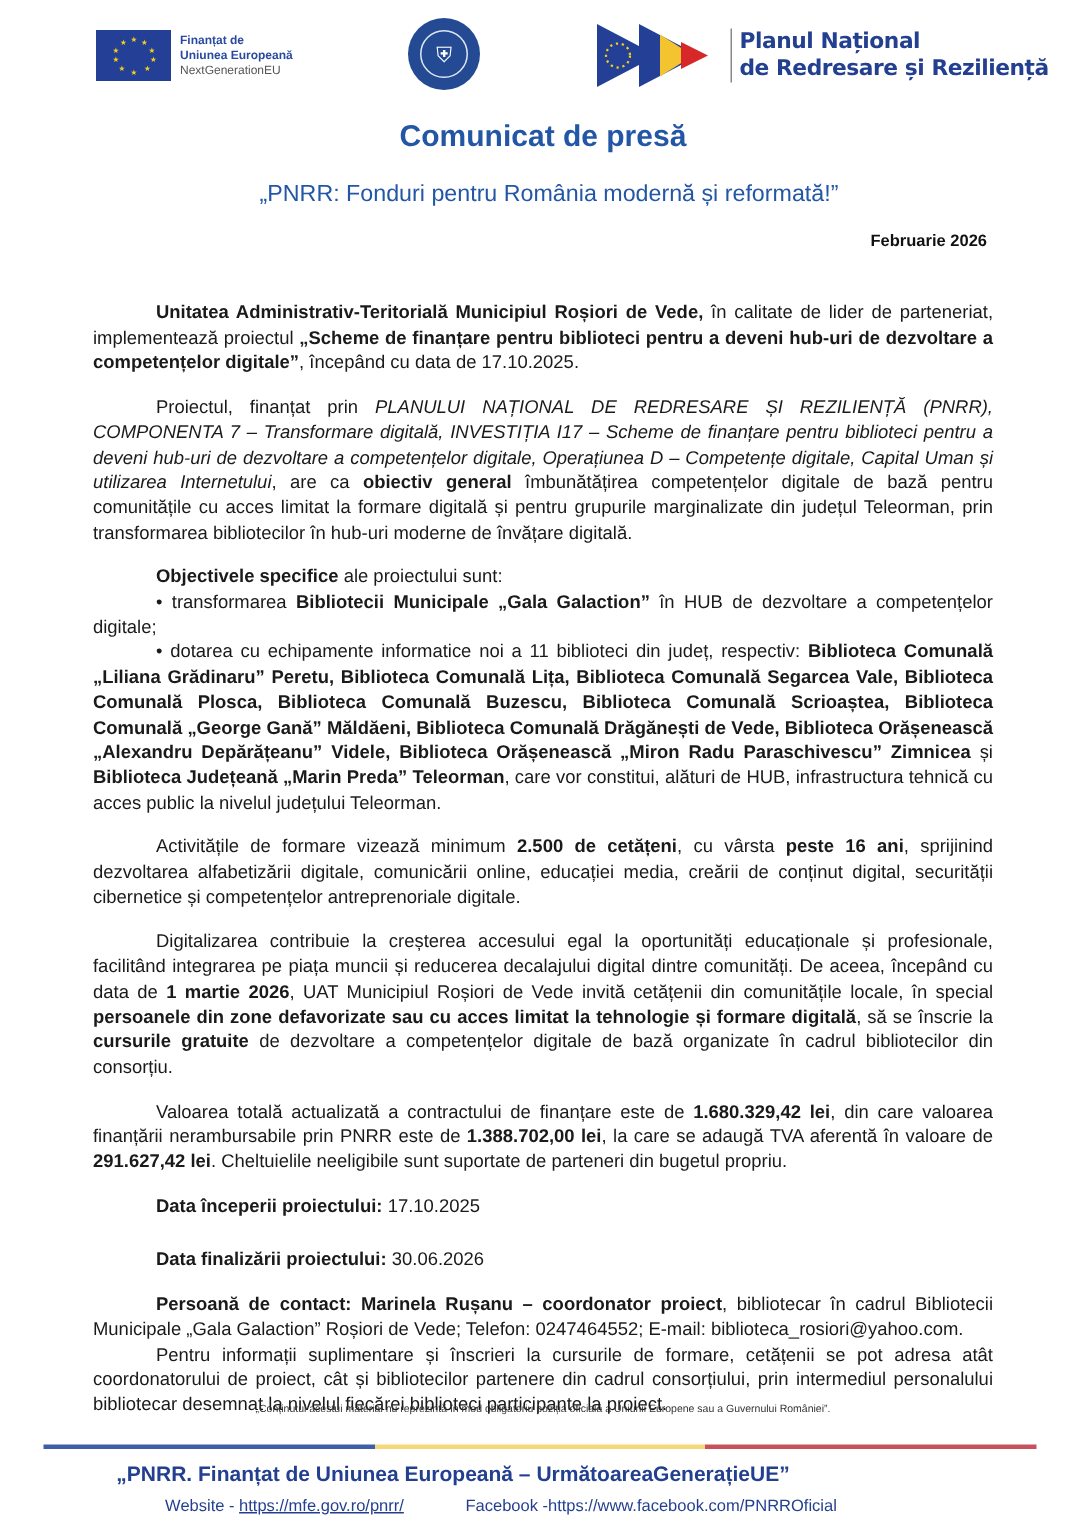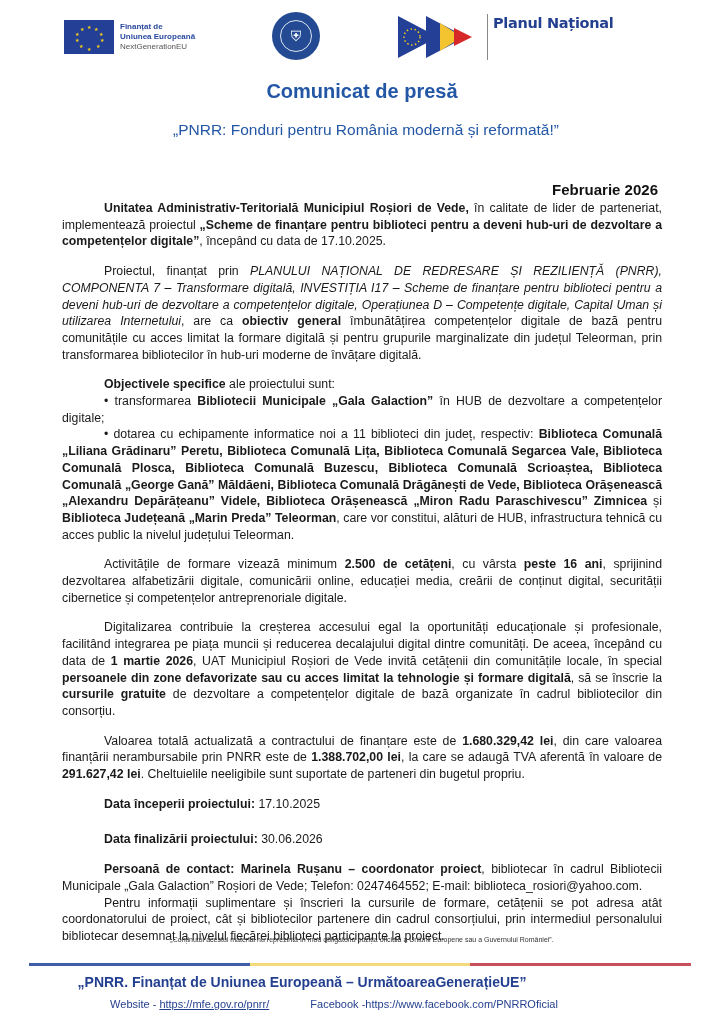--- a/index.html
+++ b/index.html
@@ -9,28 +9,28 @@
     .logo-eu { position: absolute; left: 64px; top: 20px; display: flex; align-items: center; }
     .eu-flag { width: 50px; height: 34px; background: #233f96; position: relative; }
     .eu-flag .star { position: absolute; color: #f7d117; font-size: 5px; line-height: 5px; }
     .eu-text { margin-left: 6px; font-size: 8px; line-height: 10px; color: #2a4aa0; font-family: "Liberation Sans", sans-serif; }
     .eu-text b { font-weight: bold; }
     .eu-text .ngeu { color: #555; font-weight: normal; }
 
     .gov-seal { position: absolute; left: 272px; top: 12px; width: 48px; height: 48px; border-radius: 50%; background: #234a92; display: flex; align-items: center; justify-content: center; }
     .gov-seal .inner { width: 30px; height: 30px; border-radius: 50%; border: 1.5px solid #dfe6f3; display: flex; align-items: center; justify-content: center; color: #fff; font-size: 14px; }
 
-    .logo-pnrr { position: absolute; left: 398px; top: 14px; display: flex; }
+    .logo-pnrr { position: absolute; left: 398px; top: 14px; display: flex; align-items: center; }
     .pnrr-flags { width: 86px; height: 46px; position: relative; }
     .pnrr-text { border-left: 1px solid #888; padding-left: 5px; margin-left: 3px; font-size: 14.5px; line-height: 18px; color: #233f8f; font-weight: bold; font-family: "DejaVu Sans", sans-serif; letter-spacing: -0.3px; }
 
     .title { position: absolute; left: 0; width: 724px; top: 80px; text-align: center; font-size: 20px; font-weight: bold; color: #2357a6; }
     .subtitle { position: absolute; left: 4px; width: 724px; top: 121px; text-align: center; font-size: 15.5px; color: #2357a6; }
 
-    .date { position: absolute; right: 66px; top: 181px; font-size: 15px; font-weight: bold; font-family: "Liberation Sans", sans-serif; }
+    .date { position: absolute; right: 66px; top: 155px; font-size: 11px; font-weight: bold; font-family: "Liberation Sans", sans-serif; }
 
     .body { position: absolute; left: 62px; width: 600px; top: 200px; font-size: 12.3px; line-height: 16.7px; font-family: "Liberation Sans", sans-serif; color: #1a1a1a; }
     .body p { margin: 0; text-align: justify; }
     .body .ind { text-indent: 42px; }
     .body .gap { height: 13px; }
     .body .bul { text-indent: 42px; }
 
     .disclaimer { position: absolute; left: 0; width: 724px; top: 936px; text-align: center; font-size: 7px; color: #333; }
     .tricolor { position: absolute; top: 963px; left: 29px; width: 662px; height: 3px; display: flex; }
     .tricolor div { flex: 1; }
@@ -69,20 +69,21 @@
 <div class="logo-pnrr">
   <svg class="pnrr-flags" viewBox="0 0 86 46">
     <polygon points="0,2 0,44 40,23" fill="#233f96"></polygon>
     <polygon points="28,2 28,44 68,23" fill="#233f96"></polygon>
     <polygon points="42,9 42,37 64,23" fill="#f4c430"></polygon>
     <polygon points="56,14 56,32 74,23" fill="#d62828"></polygon>
     <circle cx="14" cy="23" r="8" fill="none" stroke="#f7d117" stroke-width="1.5" stroke-dasharray="1.5,2.5"></circle>
   </svg>
   <div class="pnrr-text">
     <div>Planul Național</div>
+    <div>de Redresare și Reziliență</div>
   </div>
 </div>
 
 <div class="title">Comunicat de presă</div>
 <div class="subtitle">„PNRR: Fonduri pentru România modernă și reformată!”</div>
 <div class="date">Februarie 2026</div>
 
 <div class="body">
   <p class="ind"><b>Unitatea Administrativ-Teritorială Municipiul Roșiori de Vede,</b><span> în calitate de lider de parteneriat, implementează proiectul </span><b>„Scheme de finanțare pentru biblioteci pentru a deveni hub-uri de dezvoltare a competențelor digitale”</b><span>, începând cu data de 17.10.2025.</span></p>
   <div class="gap"></div>

